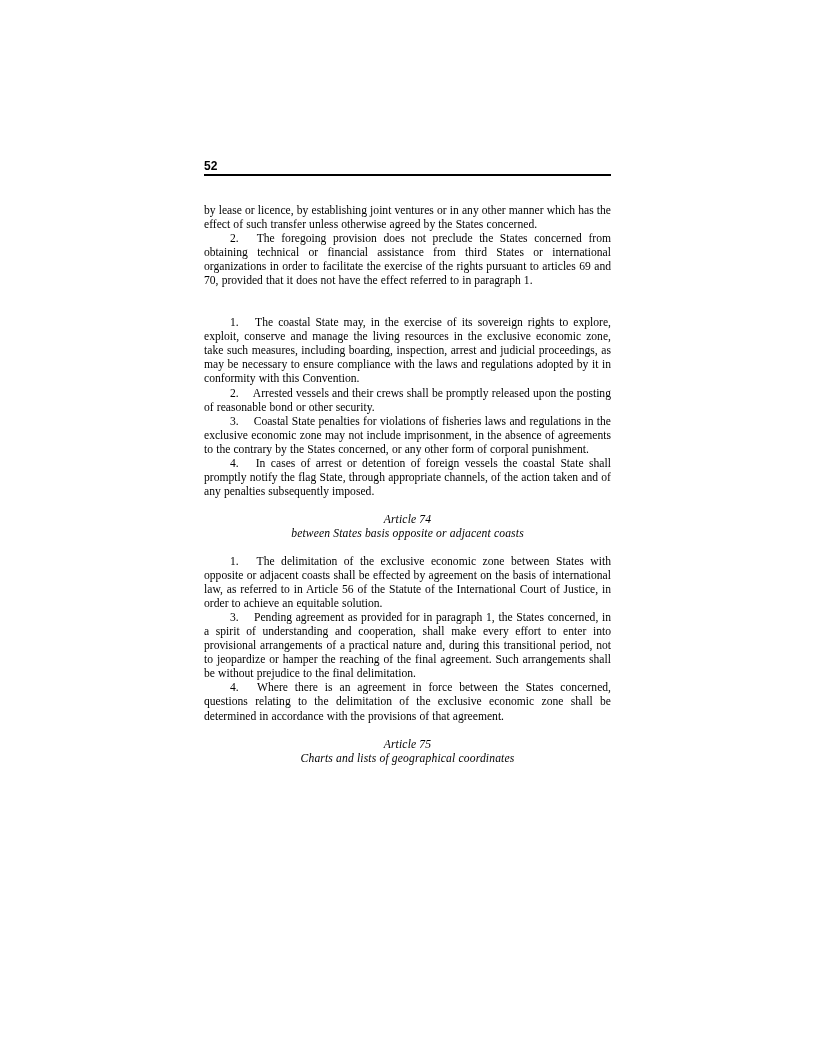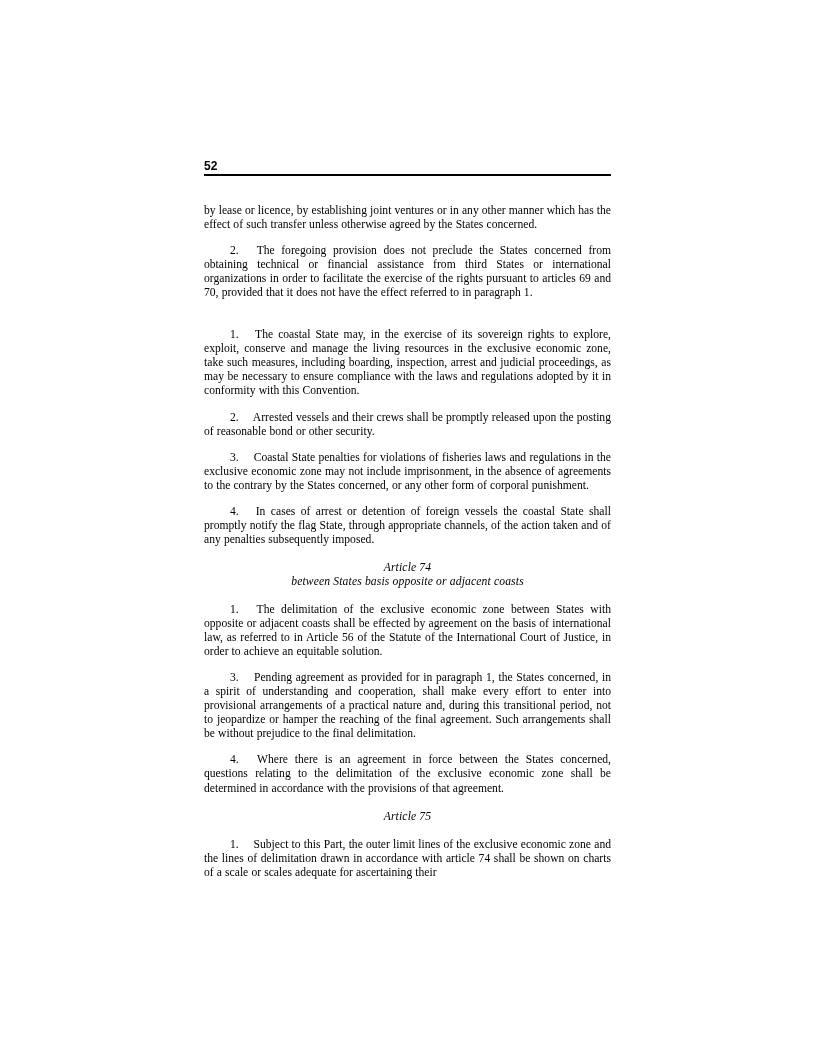--- a/index.html
+++ b/index.html
@@ -56,21 +56,21 @@
     line-height: 14.05px;
     text-align: justify;
     text-justify: inter-word;
     letter-spacing: 0.01px;
     word-spacing: 0.2px;
   }
   p.body.indent {
     text-indent: 26px;
   }
   
-  p.body + p.body { margin-top: 12px; }
+  p.body + p.body { margin-top: 0; }
 
   .num {
     
     white-space: pre;
   }
 
   
   .article-heading {
     text-align: center;
     font-style: italic;
@@ -108,18 +108,18 @@
         <span class="line">Article 74</span>
         <span class="line">between States basis opposite or adjacent coasts</span>
       </div>
       <div class="gap-after-heading"></div>
       <p class="body indent"><span class="num">1.  </span><span>The delimitation of the exclusive economic zone between States with opposite or adjacent coasts shall be effected by agreement on the basis of international law, as referred to in Article 56 of the Statute of the International Court of Justice, in order to achieve an equitable solution.</span></p>
       <p class="body indent"><span class="num">3.  </span><span>Pending agreement as provided for in paragraph 1, the States concerned, in a spirit of understanding and cooperation, shall make every effort to enter into provisional arrangements of a practical nature and, during this transitional period, not to jeopardize or hamper the reaching of the final agreement.  Such arrangements shall be without prejudice to the final delimitation.</span></p>
       <p class="body indent"><span class="num">4.  </span><span>Where there is an agreement in force between the States concerned, questions relating to the delimitation of the exclusive economic zone shall be determined in accordance with the provisions of that agreement.</span></p>
       <div class="gap-before-heading"></div>
       <div class="article-heading">
         <span class="line">Article 75</span>
+        <span class="line">Charts and lists of geographical coordinates</span>
       </div>
       <div class="gap-after-heading"></div>
-      <p class="body indent"><span class="num">1.  </span><span>Subject to this Part, the outer limit lines of the exclusive economic zone and the lines of delimitation drawn in accordance with article 74 shall be shown on charts of a scale or scales adequate for ascertaining their</span></p>
     </div>
 
 </div>
 
 </body></html>

